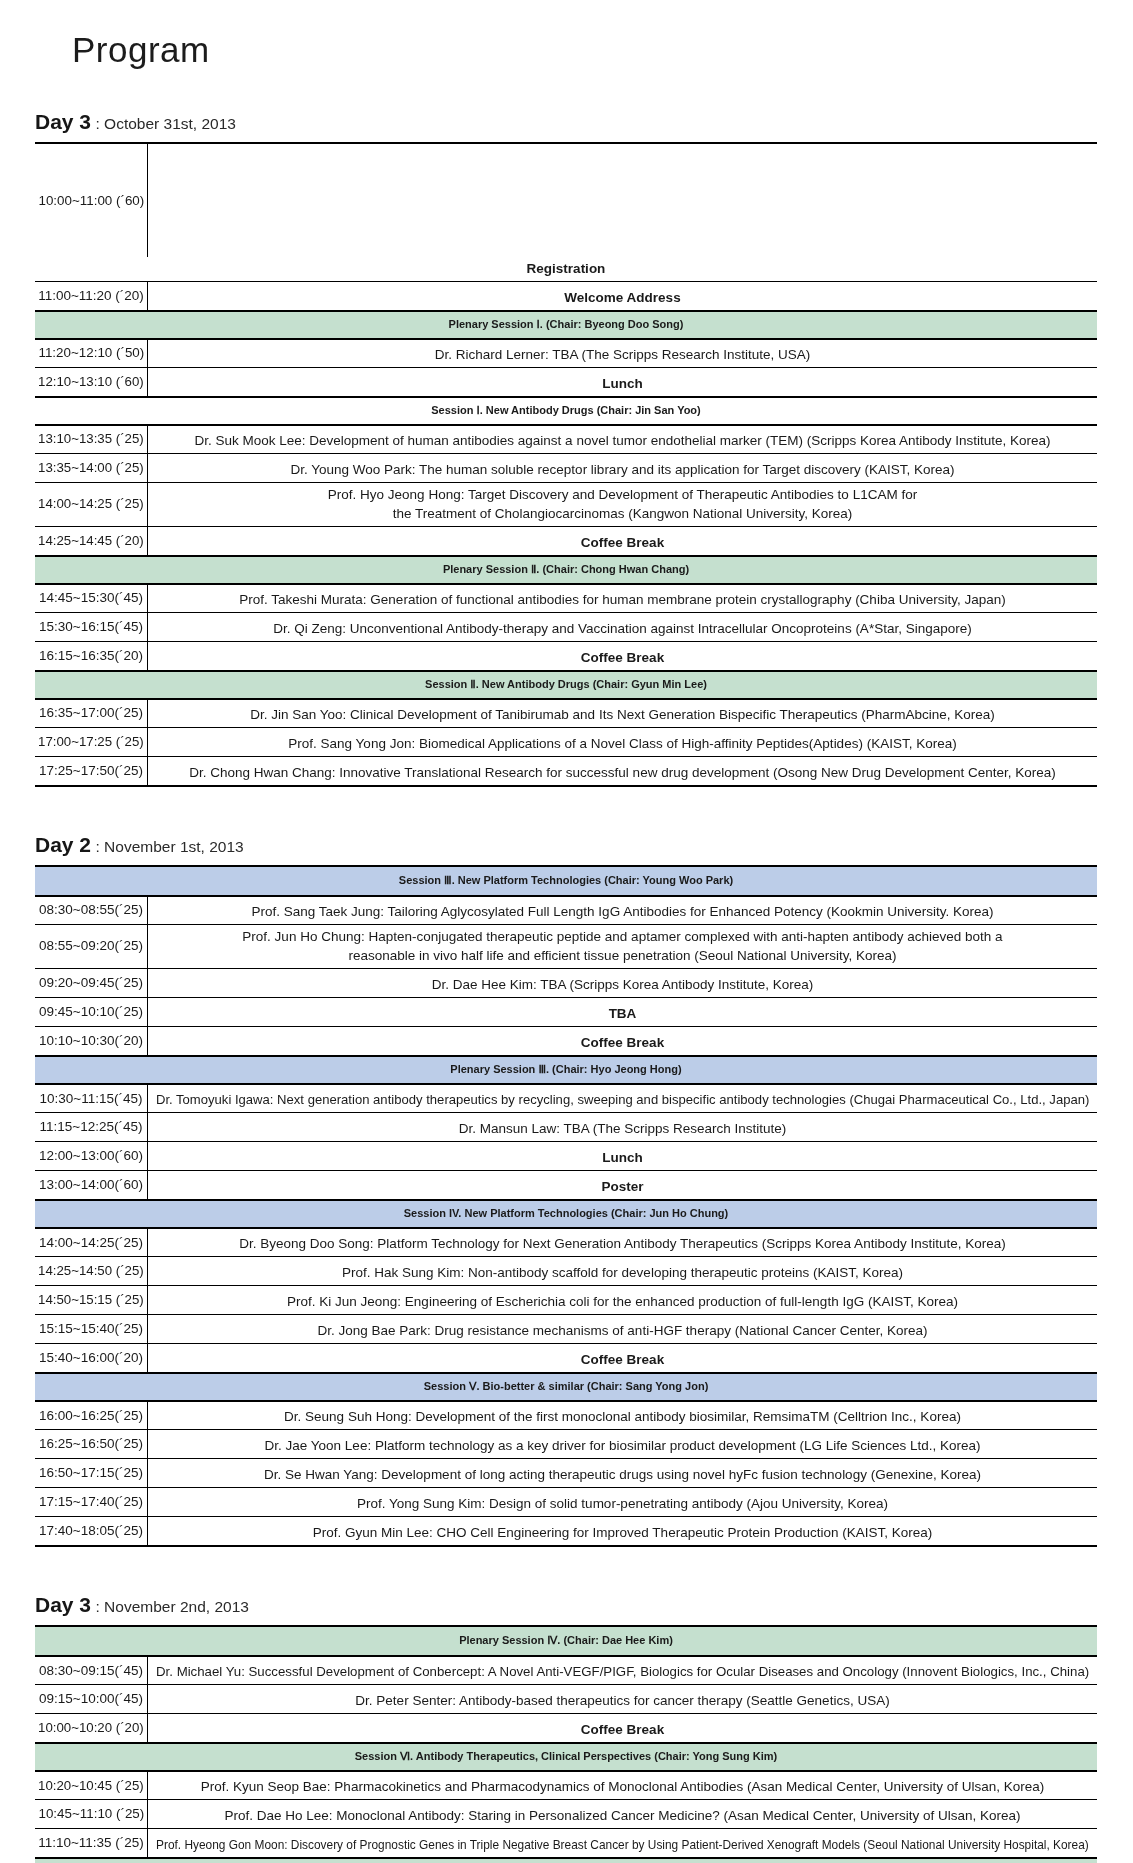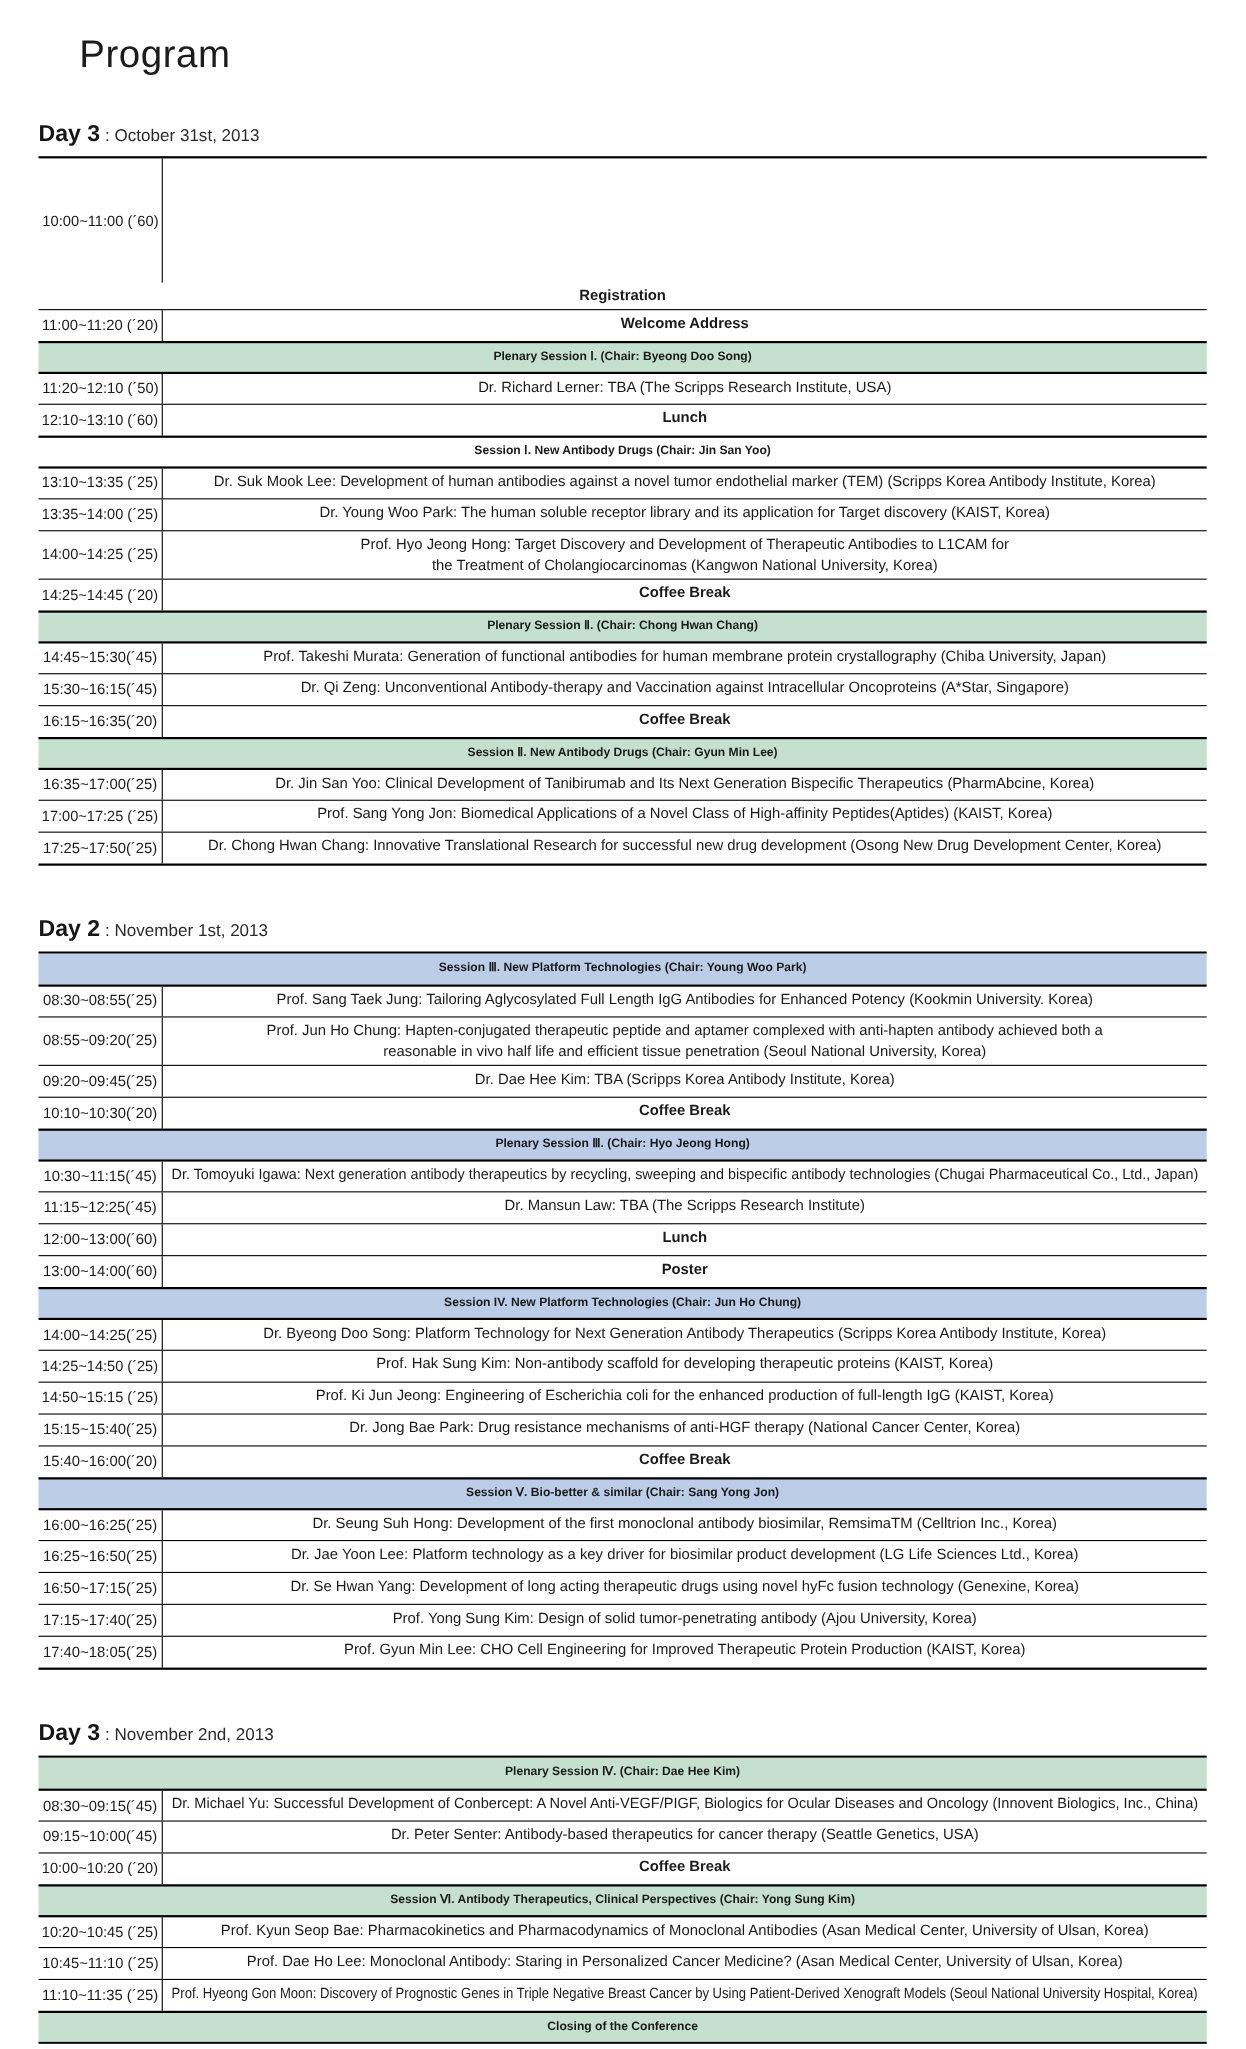--- a/index.html
+++ b/index.html
@@ -73,21 +73,21 @@
     font-size: 13.5px;
     padding: 2px 3px;
     box-sizing: border-box;
     overflow: hidden;
   }
   .content-cell {
     flex: 1 1 auto;
     display: flex;
     flex-direction: column;
     align-items: center;
-    justify-content: flex-start;
+    justify-content: flex-end;
     font-size: 13.5px;
     padding: 2px 8px;
     overflow: hidden;
   }
   .content-line, .time-text, .header-text {
     white-space: nowrap;
     line-height: 1.45;
     display: inline-block;
   }
   .bold { font-weight: bold; }
@@ -280,20 +280,28 @@
 
   <div class="row item-row">
     <div class="time-cell">
       <span class="time-text">09:20~09:45(´25)</span>
     </div>
     <div class="content-cell">
               <span class="content-line">Dr. Dae Hee Kim: TBA (Scripps Korea Antibody Institute, Korea)</span>
             </div>
   </div>
 
+  <div class="row item-row">
+    <div class="time-cell">
+      <span class="time-text">09:45~10:10(´25)</span>
+    </div>
+    <div class="content-cell">
+              <span class="content-line bold">TBA</span>
+            </div>
+  </div>
 
   <div class="row item-row">
     <div class="time-cell">
       <span class="time-text">10:10~10:30(´20)</span>
     </div>
     <div class="content-cell">
               <span class="content-line bold">Coffee Break</span>
             </div>
   </div>
 

